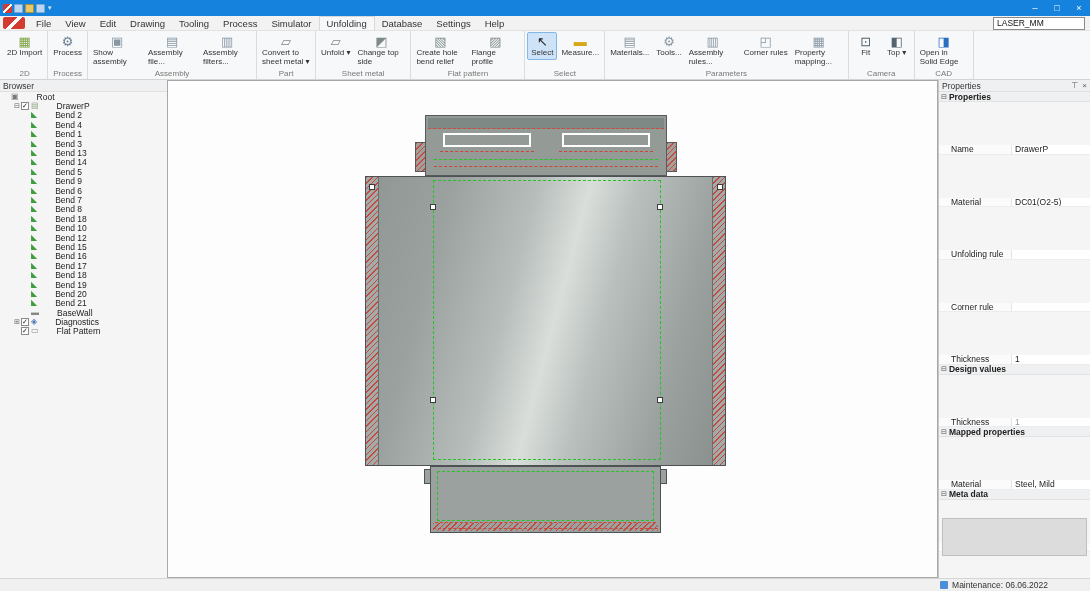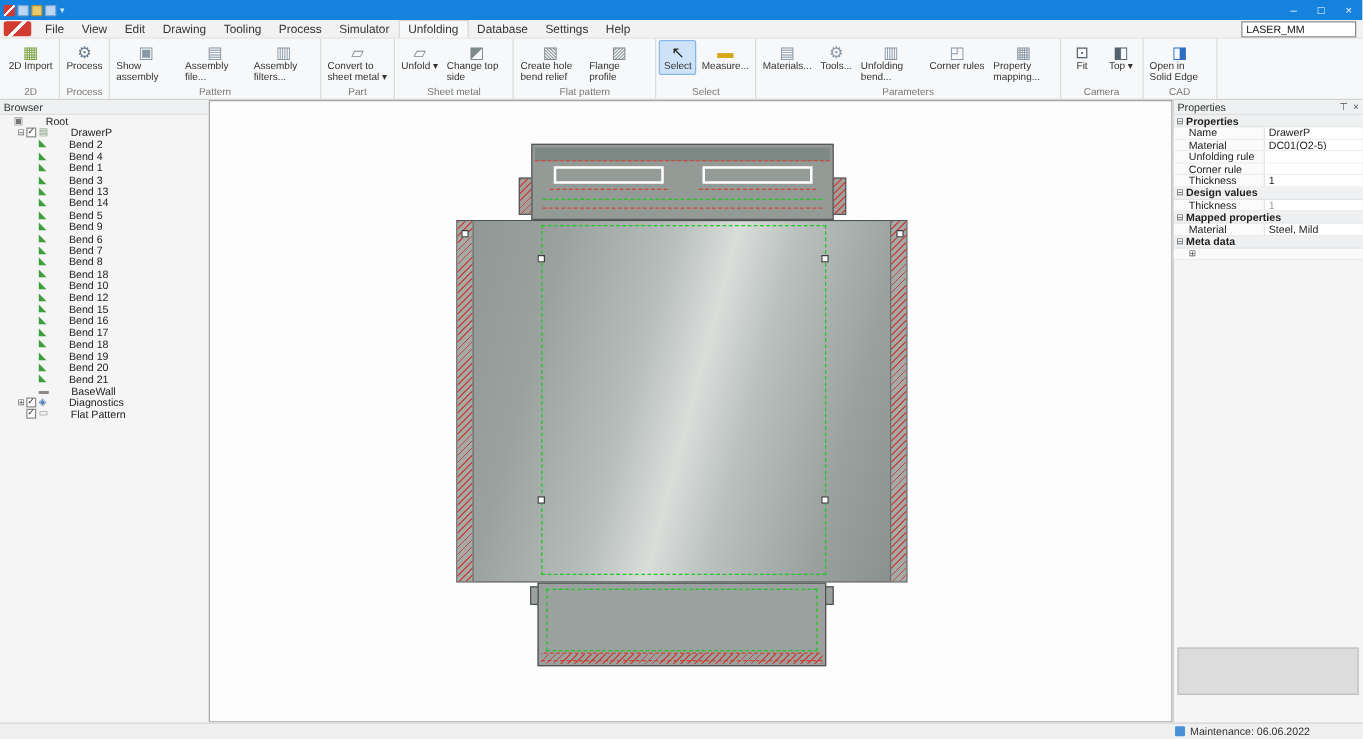--- a/index.html
+++ b/index.html
@@ -80,21 +80,21 @@
   .bf-red1{left:4px;right:4px;top:55px;height:0;border-top:1px dashed #d24335;}
   .bf-red2{left:2px;right:2px;top:61px;height:0;border-top:1px dashed #d24335;}
   .bf-hatch{left:2px;right:2px;bottom:1px;height:8px;
      background-image:repeating-linear-gradient(135deg,rgba(201,62,50,.9) 0 1px,rgba(0,0,0,0) 1px 4px);}
   .btab{top:2px;width:7px;height:15px;background:#9aa19e;border:1px solid #4f5254;}
   .btab.tl{left:-7px;} .btab.tr{right:-7px;}
 
   .props-panel{position:absolute;top:80px;right:0;width:152px;bottom:13px;background:#f5f5f5;border-left:1px solid #c6c6c6;}
   .psec{display:flex;align-items:center;height:10px;font-weight:bold;font-size:8.5px;background:#eef0f2;border-bottom:1px solid #e2e2e2;padding-left:2px;gap:2px;color:#222;}
   .pminus{font-size:7px;color:#555;font-weight:normal;}
-  .prow{display:flex;height:9.5px;align-items:center;border-bottom:1px solid #ececec;background:#fbfbfb;}
+  .prow{display:flex;height:9.5px;align-items:center;border-bottom:1px solid #ececec;background:#fbfbfb;margin-top:43px;}
   .plabel{width:72px;flex:0 0 72px;padding-left:12px;font-size:8.5px;color:#222;overflow:hidden;white-space:nowrap;}
   .pvalue{flex:1;font-size:8.5px;border-left:1px solid #e4e4e4;padding-left:3px;height:100%;display:flex;align-items:center;background:#fff;overflow:hidden;white-space:nowrap;}
   .pvalue.muted{color:#999;}
   .pplus{font-size:7px;color:#555;margin-left:12px;}
   .preview-box{position:absolute;left:3px;right:3px;bottom:22px;height:38px;background:#dcdcdc;border:1px solid #bfbfbf;}
 
   .statusbar{position:absolute;left:0;right:0;bottom:0;height:13px;background:#f0f0f0;border-top:1px solid #d5d5d5;display:flex;align-items:center;justify-content:flex-end;padding-right:42px;gap:4px;font-size:8.5px;color:#333;}
   .status-icon{width:8px;height:8px;background:#4a90d9;border-radius:1px;flex:0 0 8px;}
 </style>
 </head>
@@ -163,21 +163,21 @@
         </div>
         <div class="rbtn">
           <div class="ricon" style="color: rgb(138, 151, 165);">▤</div>
           <div class="rlabel">Assembly file...</div>
         </div>
         <div class="rbtn">
           <div class="ricon" style="color: rgb(138, 151, 165);">▥</div>
           <div class="rlabel">Assembly filters...</div>
         </div>
       </div>
-      <div class="glabel">Pattern</div>
+      <div class="glabel">Assembly</div>
     </div>
     <div class="rgroup">
       <div class="rbtns">
         <div class="rbtn">
           <div class="ricon" style="color: rgb(125, 138, 136);">▱</div>
           <div class="rlabel">Convert to sheet metal ▾</div>
         </div>
       </div>
       <div class="glabel">Part</div>
     </div>
@@ -225,21 +225,21 @@
         <div class="rbtn">
           <div class="ricon" style="color: rgb(138, 151, 165);">▤</div>
           <div class="rlabel">Materials...</div>
         </div>
         <div class="rbtn">
           <div class="ricon" style="color: rgb(138, 151, 165);">⚙</div>
           <div class="rlabel">Tools...</div>
         </div>
         <div class="rbtn">
           <div class="ricon" style="color: rgb(138, 151, 165);">▥</div>
-          <div class="rlabel">Unfolding bend...</div>
+          <div class="rlabel">Assembly rules...</div>
         </div>
         <div class="rbtn">
           <div class="ricon" style="color: rgb(138, 151, 165);">◰</div>
           <div class="rlabel">Corner rules</div>
         </div>
         <div class="rbtn">
           <div class="ricon" style="color: rgb(138, 151, 165);">▦</div>
           <div class="rlabel">Property mapping...</div>
         </div>
       </div>

